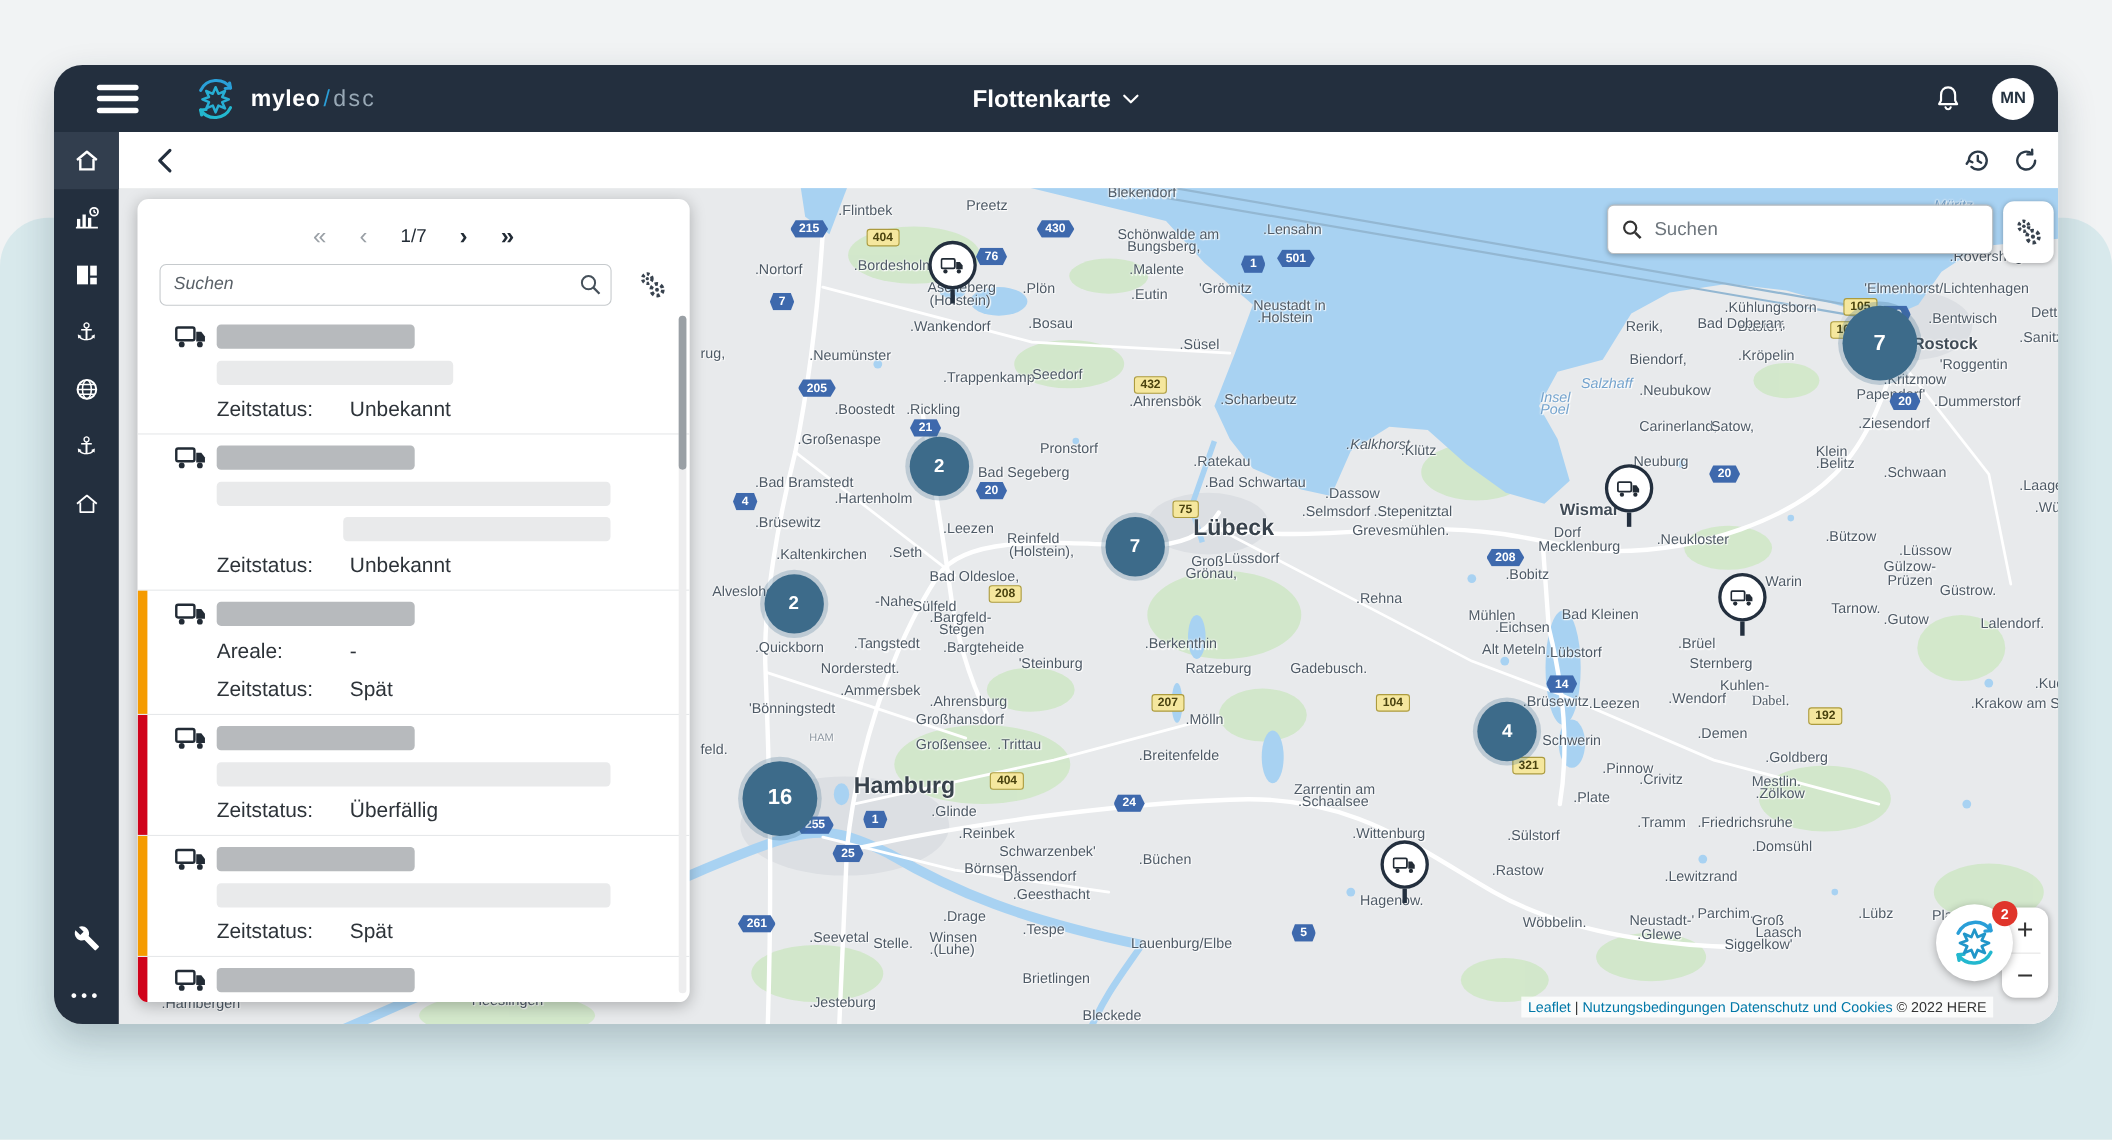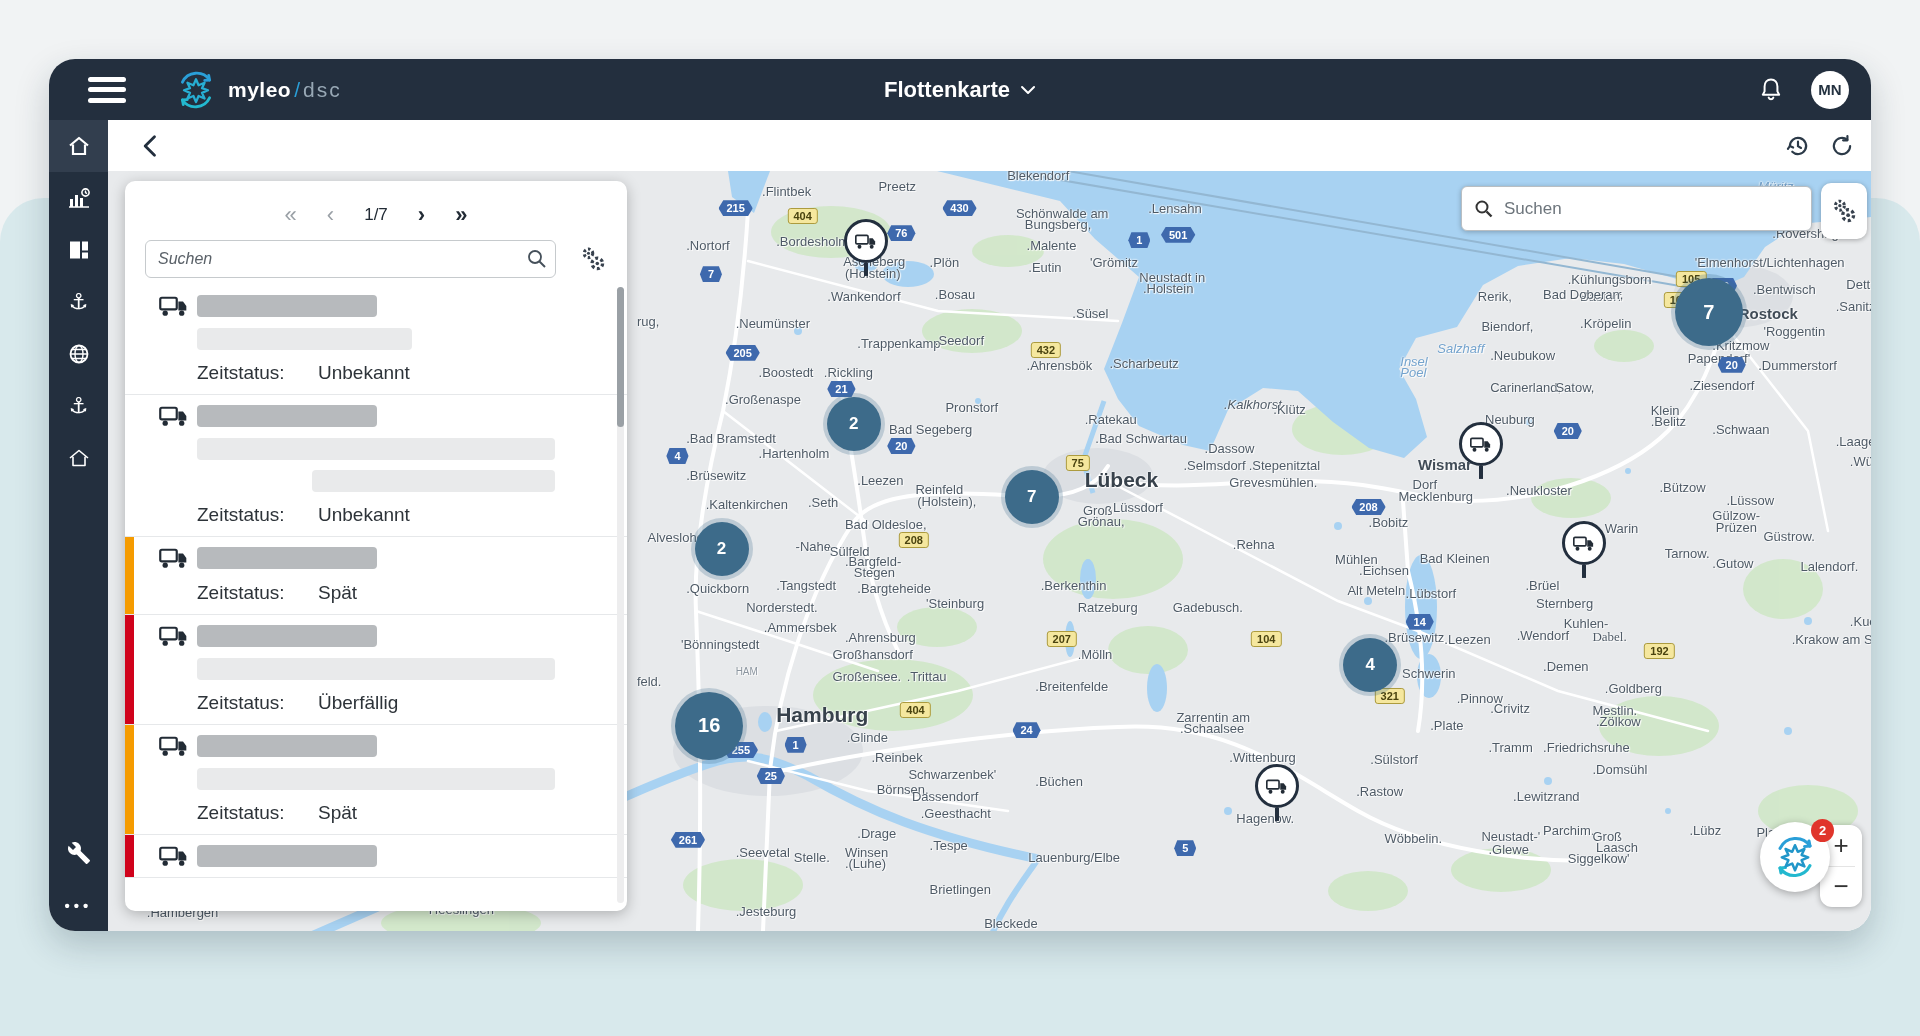--- a/index.html
+++ b/index.html
@@ -479,20 +479,21 @@
       <svg width="44" height="44" viewBox="0 0 28 28">
         <path d="M23.5 7A11 11 0 0 0 4.5 8.5" fill="none" stroke="#2a9fd8" stroke-width="2" stroke-linecap="round"></path>
         <path d="M23.5 7l-3.4.3M23.5 7l-.6-3.2" stroke="#2a9fd8" stroke-width="2" stroke-linecap="round"></path>
         <path d="M4.5 21a11 11 0 0 0 19-1.5" fill="none" stroke="#23b8cf" stroke-width="2" stroke-linecap="round"></path>
         <path d="M4.5 21l3.4-.3M4.5 21l.6 3.2" stroke="#23b8cf" stroke-width="2" stroke-linecap="round"></path>
         <path d="M14 6.5l1.8 4.2 4.2-1.8-1.8 3.8 4.2 1.5-4.2 1.8 1.8 4-4.2-1.8L14 22.5l-1.8-4.3-4.2 1.8 1.8-4-4.2-1.8 4.2-1.5-1.8-3.8 4.2 1.8z" fill="none" stroke="#2196c9" stroke-width="1.6" stroke-linejoin="round"></path>
       </svg>
       <div class="nbadge">2</div>
     </div>
 
+    <div class="attrib"><span class="alink">Leaflet</span><span> | </span><span class="alink">Nutzungsbedingungen</span><span> </span><span class="alink">Datenschutz und Cookies</span><span> © 2022 HERE</span></div>
   </div>
 
   <div class="toolbar">
     <svg class="back" viewBox="0 0 24 24">
       <polyline points="15,4 7,12 15,20" fill="none" stroke="#232f3e" stroke-width="2.4" stroke-linecap="round" stroke-linejoin="round"></polyline>
     </svg>
     <div class="tb-icons">
       <svg class="ic" viewBox="0 0 24 24">
         <path d="M4.5 12a7.5 7.5 0 1 1 2.2 5.3" fill="none" stroke="#2c3a48" stroke-width="2" stroke-linecap="round"></path>
         <path d="M4.5 12l-1.8 2.6M4.5 12l3 1.4" fill="none" stroke="#2c3a48" stroke-width="2" stroke-linecap="round"></path>
@@ -653,20 +654,24 @@
           <div class="head">
             <div class="ticon"><svg width="100%" height="100%" viewBox="0 0 27 20">
                 <rect x="1" y="2.5" width="15" height="10.5" rx="1.5" fill="none" stroke="#222b35" stroke-width="2"></rect>
                 <path d="M17.5 6h4.2l3 4v4h-7.2z" fill="#222b35"></path>
                 <circle cx="5.5" cy="16.5" r="2.4" fill="#222b35"></circle>
                 <circle cx="20.5" cy="16.5" r="2.4" fill="#222b35"></circle>
               </svg></div>
             <div class="sk dark" style="width: 180px;"></div>
           </div>
           <div class="frow">
+            <div class="flabel">Areale:</div>
+            <div class="fval">-</div>
+          </div>
+          <div class="frow">
             <div class="flabel">Zeitstatus:</div>
             <div class="fval">Spät</div>
           </div>
         </div>
         <div class="item">
           <div class="edge" style="background: rgb(208, 2, 27);"></div>
           <div class="head">
             <div class="ticon"><svg width="100%" height="100%" viewBox="0 0 27 20">
                 <rect x="1" y="2.5" width="15" height="10.5" rx="1.5" fill="none" stroke="#222b35" stroke-width="2"></rect>
                 <path d="M17.5 6h4.2l3 4v4h-7.2z" fill="#222b35"></path>

